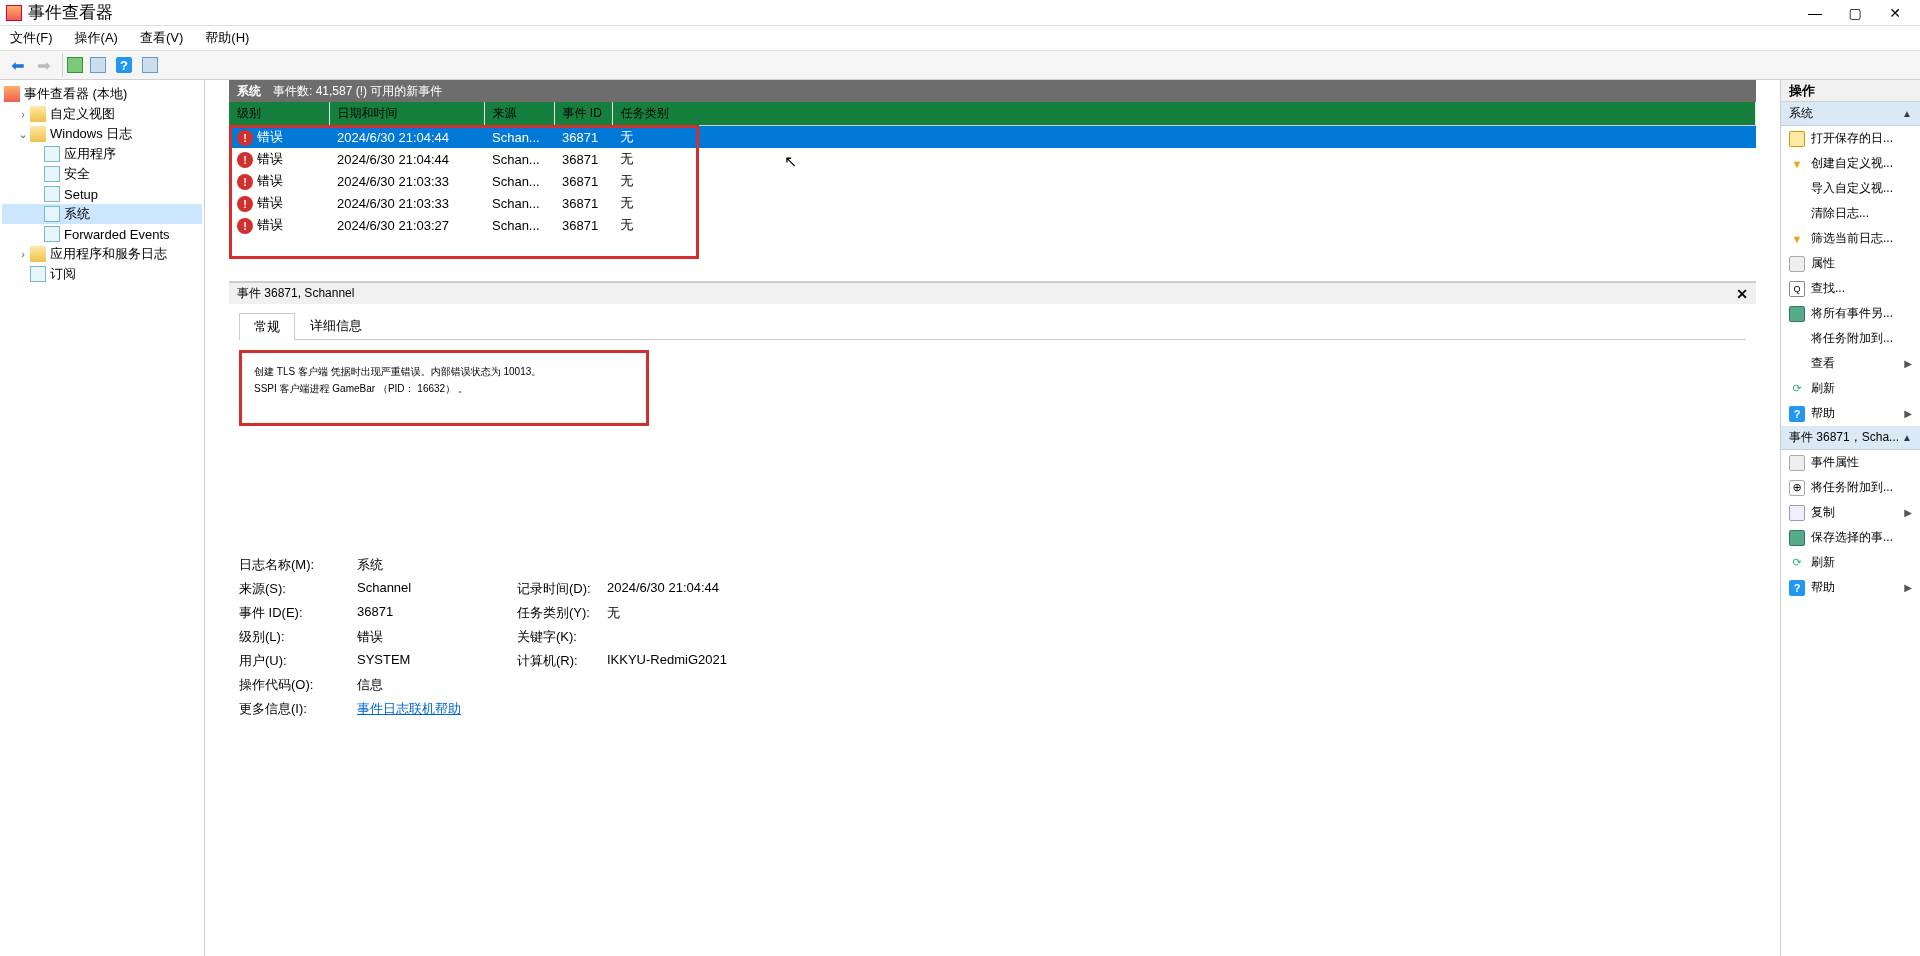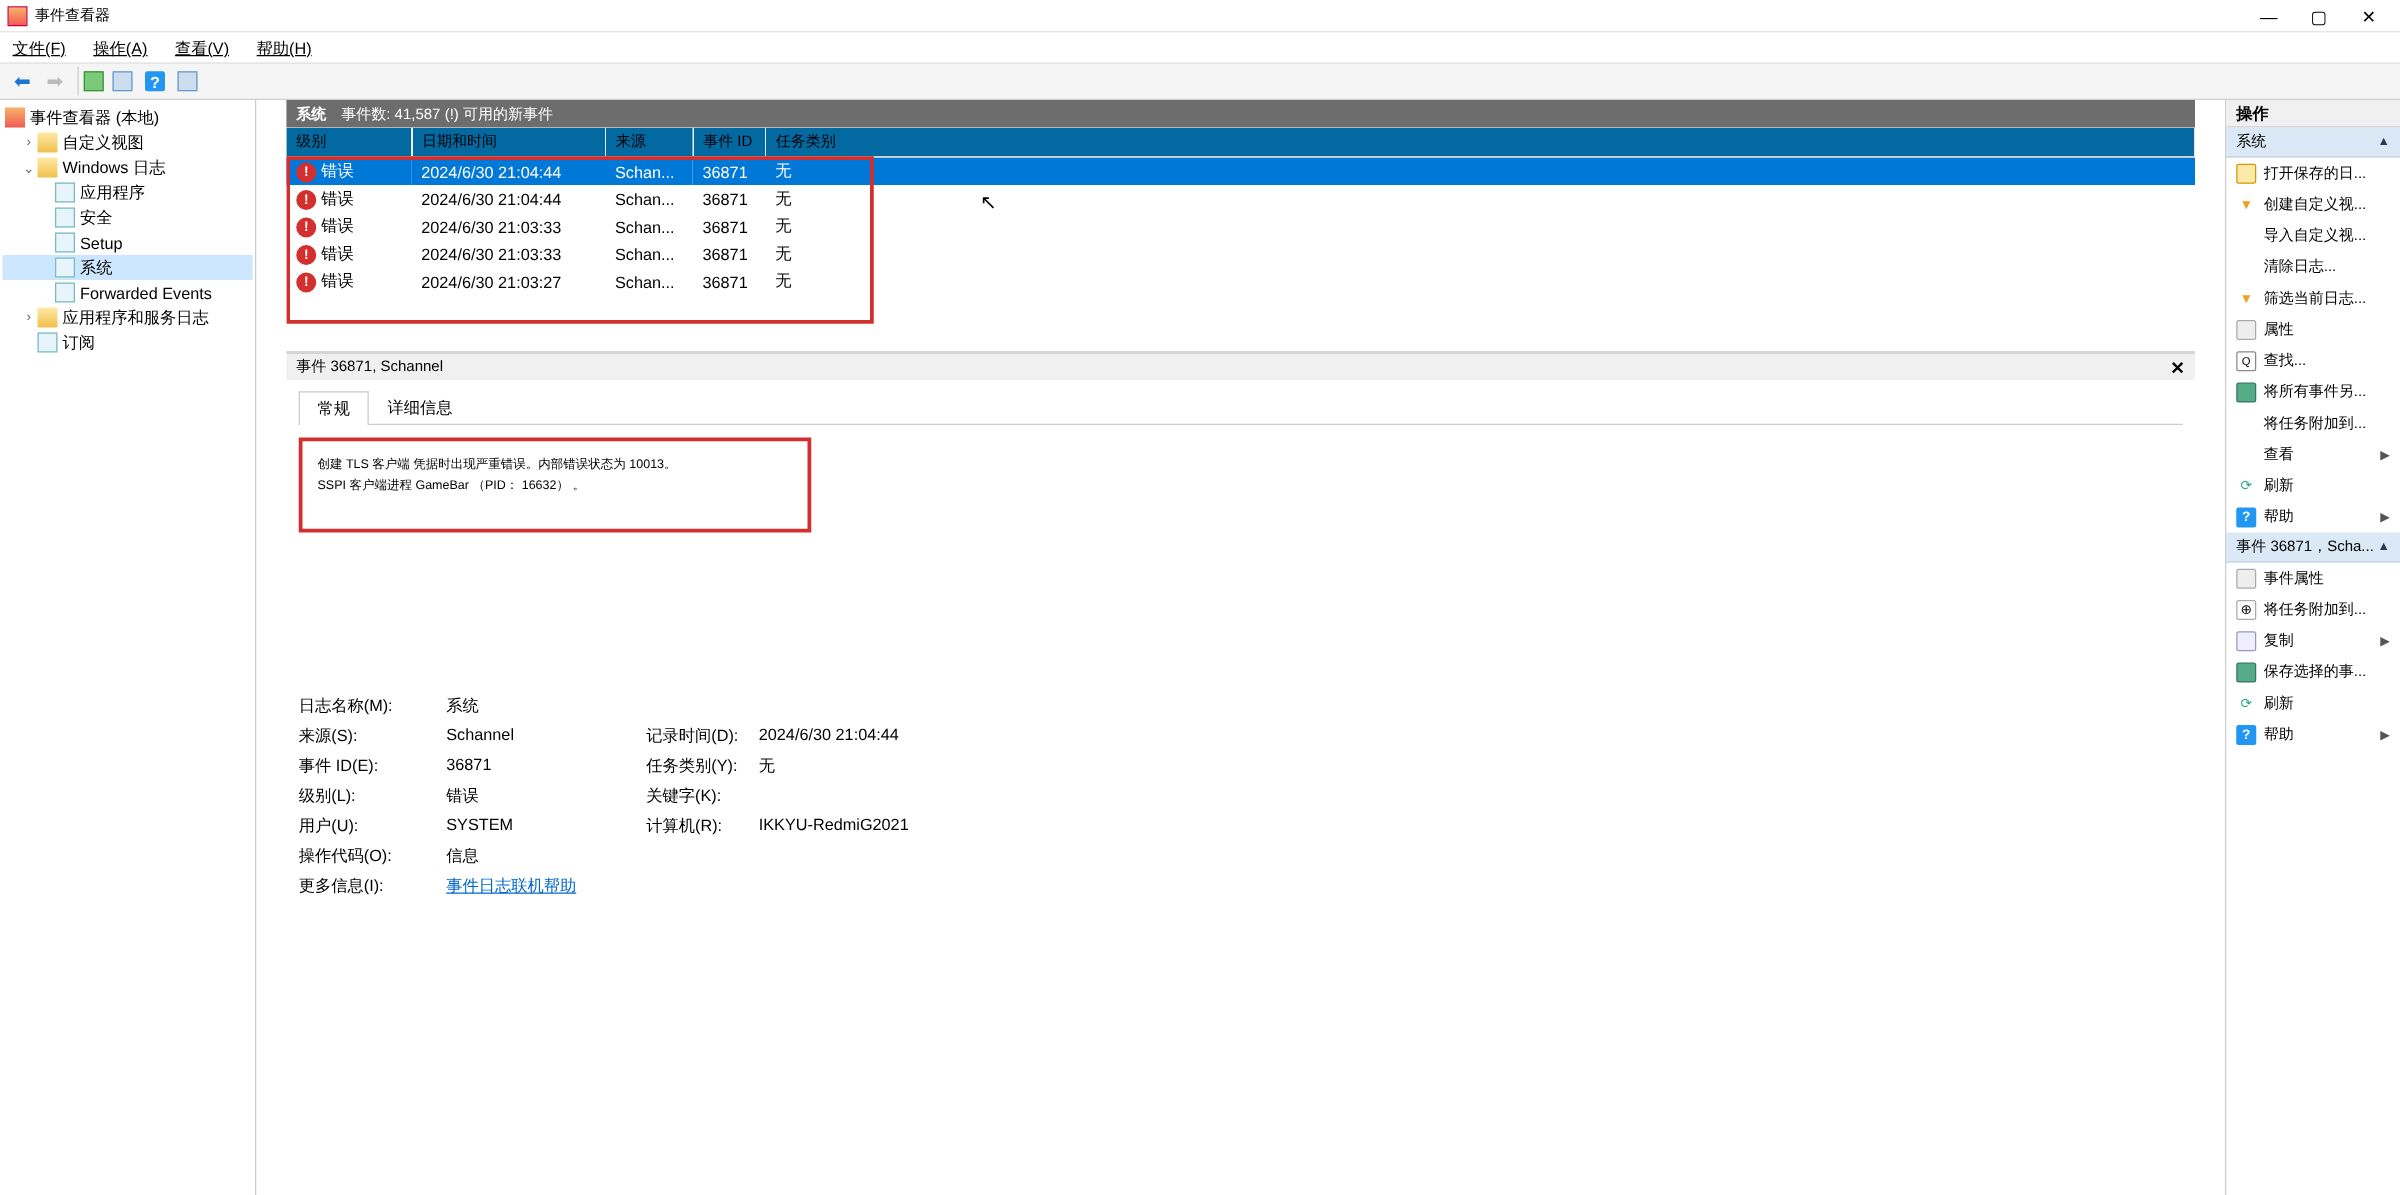--- a/index.html
+++ b/index.html
@@ -1,24 +1,24 @@
 <!DOCTYPE html>
 <html><head>
 <meta charset="utf-8">
 <style>
 * { margin: 0; padding: 0; box-sizing: border-box; font-family: "Microsoft YaHei", "Segoe UI", Tahoma, sans-serif; }
 html, body { height: 100%; overflow: hidden; background: #fff; font-size: 13px; color: #000; }
 
 .titlebar { height: 26px; display: flex; align-items: center; padding: 0 6px; background: #fff; border-bottom: 1px solid #e0e0e0; }
 .titlebar .app-icon { width: 16px; height: 16px; background: linear-gradient(#f7b267, #f25c54); border: 1px solid #c04; margin-right: 6px; }
-.titlebar .title { flex: 1; font-size: 12px; }
+.titlebar .title { flex: 1; font-size: 17px; }
 .titlebar .win-controls { display: flex; gap: 22px; padding-right: 10px; }
 .win-btn { width: 18px; height: 18px; display: flex; align-items: center; justify-content: center; font-size: 14px; cursor: default; }
 
-.menubar { height: 24px; display: flex; align-items: flex-end; padding: 0 6px; gap: 14px; background: #fff; font-size: 13px; text-decoration: underline; }
+.menubar { height: 24px; display: flex; align-items: center; padding: 0 6px; gap: 14px; background: #fff; font-size: 13px; }
 .menubar span { cursor: default; padding: 2px 4px; }
 
 .toolbar { height: 30px; display: flex; align-items: center; padding: 0 6px; gap: 2px; background: #f5f5f5; border-top: 1px solid #e0e0e0; border-bottom: 1px solid #d0d0d0; }
 .tool-btn { width: 24px; height: 24px; display: flex; align-items: center; justify-content: center; border: 1px solid transparent; cursor: default; }
 .tool-btn.sep { border-left: 1px solid #ccc; margin-left: 4px; padding-left: 4px; width: auto; }
 .nav-arrow { font-size: 16px; color: #1976d2; }
 .nav-arrow.disabled { color: #bbb; }
 
 .main-content { display: flex; height: calc(100% - 80px); gap: 24px; }
 
@@ -31,21 +31,21 @@
 .log-icon { background: #e8f4fb; border: 1px solid #7bb; }
 .root-icon { background: linear-gradient(#f7b267, #f25c54); }
 
 .center-pane { flex: 1; display: flex; flex-direction: column; overflow: hidden; }
 
 .list-header-bar { height: 22px; background: #6d6d6d; color: #fff; display: flex; align-items: center; padding: 0 8px; font-size: 12px; }
 .list-header-bar b { margin-right: 12px; }
 
 .event-list { flex: 0 0 180px; overflow: auto; border-bottom: 1px solid #ccc; position: relative; }
 .event-list table { width: 100%; border-collapse: collapse; }
-.event-list th { text-align: left; font-weight: normal; font-size: 12px; padding: 3px 8px; border-right: 1px solid #e5e5e5; border-bottom: 1px solid #d0d0d0; background: #0369a1; position: sticky; top: 0; }
+.event-list th { text-align: left; font-weight: normal; font-size: 12px; padding: 3px 8px; border-right: 1px solid #e5e5e5; border-bottom: 1px solid #d0d0d0; background: #15803d; position: sticky; top: 0; }
 .event-list td { padding: 2px 8px; font-size: 13px; white-space: nowrap; }
 .event-list tr.row { height: 21px; }
 .event-list tr.selected { background: #0078d7; color: #fff; }
 .ev-icon { width: 16px; height: 16px; border-radius: 50%; display: inline-flex; align-items: center; justify-content: center; font-size: 11px; font-weight: bold; color: #fff; margin-right: 4px; vertical-align: middle; }
 .ev-info { background: #2196f3; }
 .ev-error { background: #d32f2f; }
 .ev-warn { background: #fbc02d; color: #000; }
 .highlight-box { position: absolute; border: 3px solid #d32f2f; pointer-events: none; left: 0; top: 23px; width: 470px; height: 134px; }
 
 .detail-header { height: 22px; background: #f0f0f0; border-top: 1px solid #ccc; display: flex; align-items: center; padding: 0 8px; font-size: 12px; }

